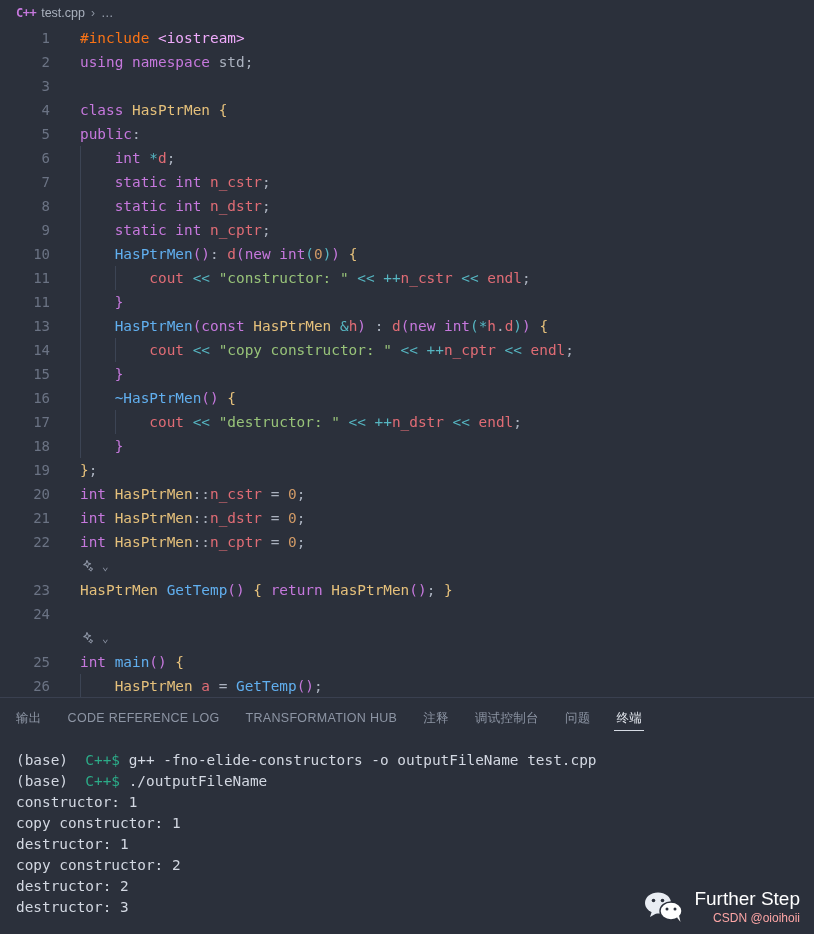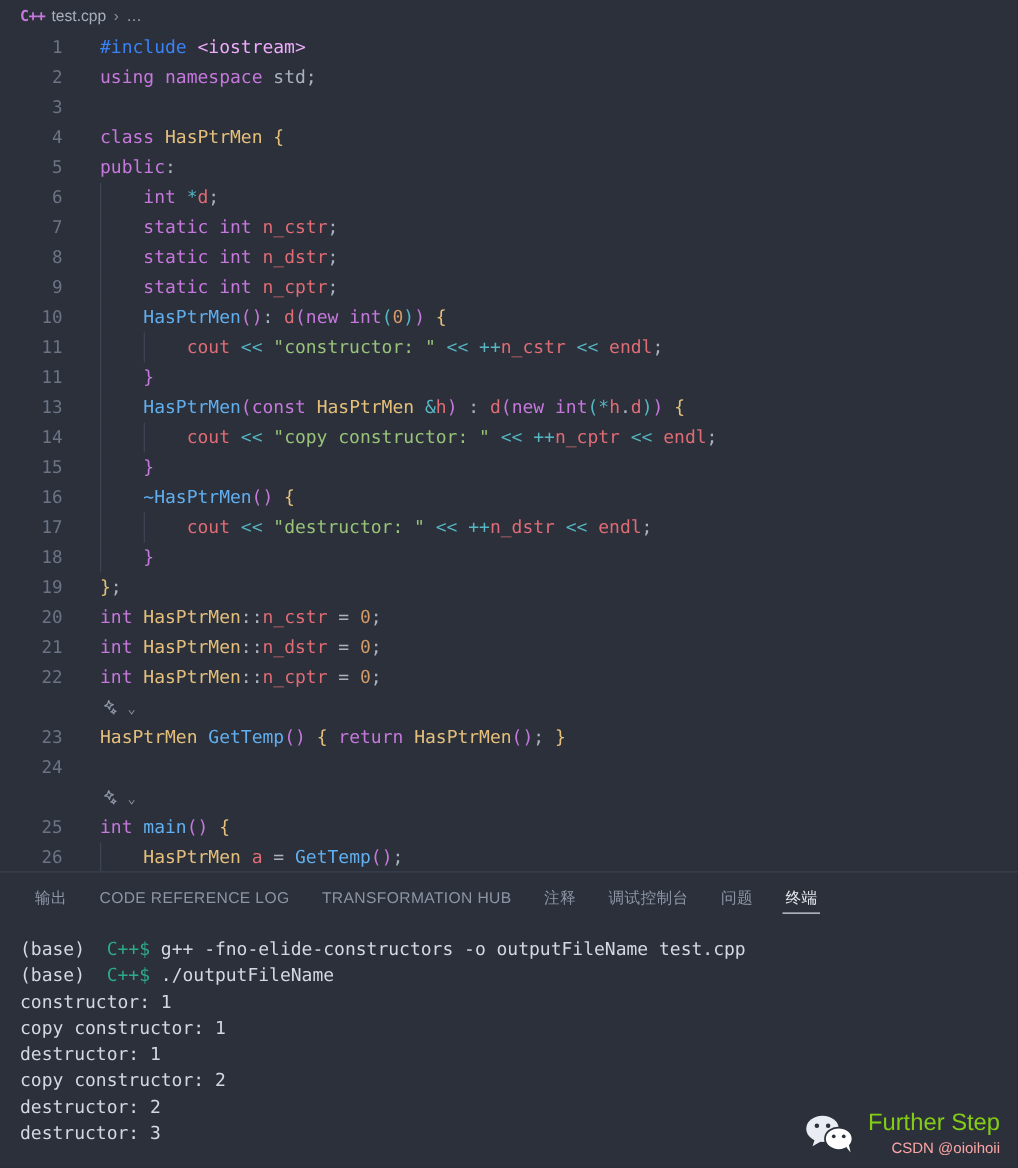--- a/index.html
+++ b/index.html
@@ -119,21 +119,21 @@
   .ty  { color: #e5c07b; }  
   .fn  { color: #61afef; }  
   .st  { color: #98c379; }  
   .nu  { color: #d19a66; }  
   .va  { color: #e06c75; }  
   .op  { color: #56b6c2; }  
   .pn  { color: #abb2bf; }  
   .br1 { color: #e5c07b; }  
   .br2 { color: #c678dd; }  
   .br3 { color: #56b6c2; }  
-  .pp  { color: #3b82f6; margin-top: 45px; }  
+  .pp  { color: #f97316; margin-top: 45px; }  
   .hdr { color: #f0abfc; }
 
   .cursor {
     display: inline-block;
     width: 8px;
     height: 18px;
     background: #9aa3b4;
     vertical-align: -4px;
   }
 
@@ -144,21 +144,21 @@
     border-top: 1px solid #3a4050;
     display: flex;
     flex-direction: column;
     position: relative;
   }
   .panel-tabs {
     height: 40px;
     flex: 0 0 40px;
     display: flex;
     align-items: center;
-    padding-left: 28px;
+    padding-left: 16px;
     gap: 26px;
     font-family: "Liberation Sans", sans-serif;
     font-size: 12.5px;
     color: #8d95a4;
   }
   .ptab {
     position: relative;
     height: 40px;
     display: flex;
     align-items: center;
@@ -195,21 +195,21 @@
     display: flex;
     align-items: center;
     gap: 10px;
     pointer-events: none;
   }
   .wx-icon { width: 40px; height: 32px; position: relative; }
   .wm-text { display: flex; flex-direction: column; align-items: flex-start; }
   .wm-title {
     font-family: "Liberation Sans", sans-serif;
     font-size: 19px;
-    color: #84cc16;
+    color: #ffffff;
     line-height: 22px;
   }
   .wm-sub {
     font-family: Liberation Sans, sans-serif;
     font-size: 12px;
     color: #fca5a5;
     line-height: 16px;
     align-self: flex-end;
   }
 </style>

